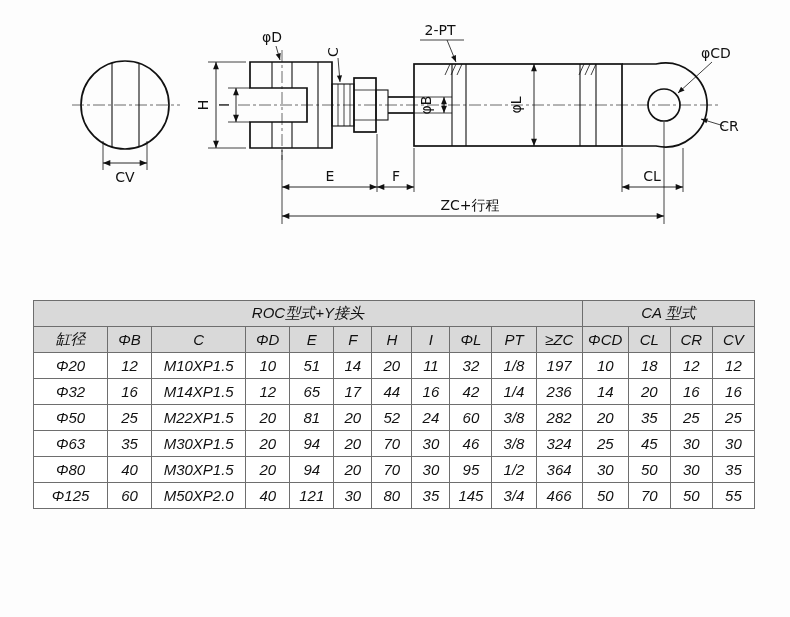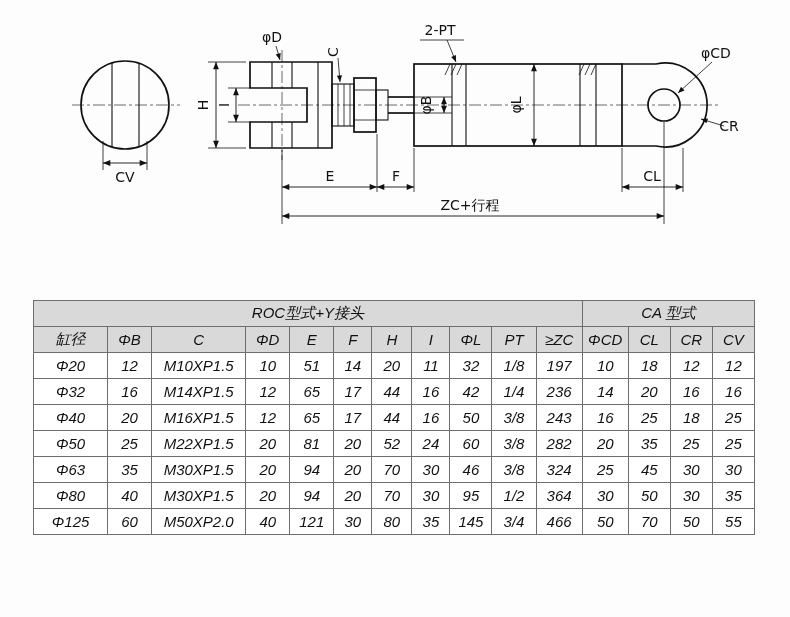--- a/index.html
+++ b/index.html
@@ -226,37 +226,20 @@
             <td>16</td>
             <td>42</td>
             <td>1/4</td>
             <td>236</td>
             <td>14</td>
             <td>20</td>
             <td>16</td>
             <td>16</td>
           </tr>
           <tr>
-            <td>Φ40</td>
-            <td>20</td>
-            <td>M16XP1.5</td>
-            <td>12</td>
-            <td>65</td>
-            <td>17</td>
-            <td>44</td>
-            <td>16</td>
-            <td>50</td>
-            <td>3/8</td>
-            <td>243</td>
-            <td>16</td>
-            <td>25</td>
-            <td>18</td>
-            <td>25</td>
-          </tr>
-          <tr>
             <td>Φ50</td>
             <td>25</td>
             <td>M22XP1.5</td>
             <td>20</td>
             <td>81</td>
             <td>20</td>
             <td>52</td>
             <td>24</td>
             <td>60</td>
             <td>3/8</td>

